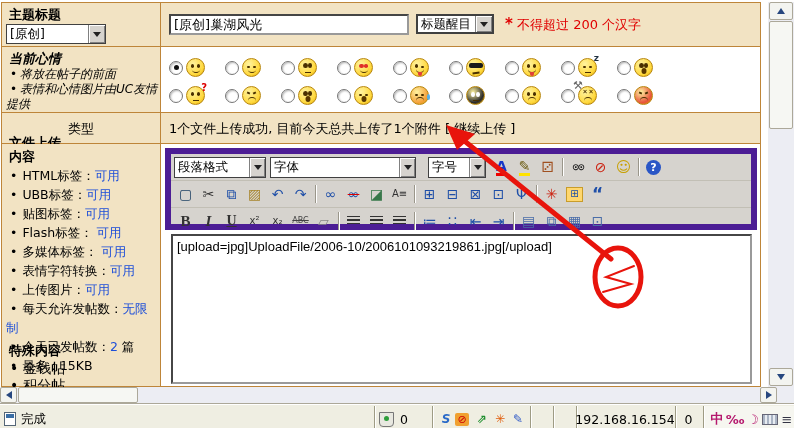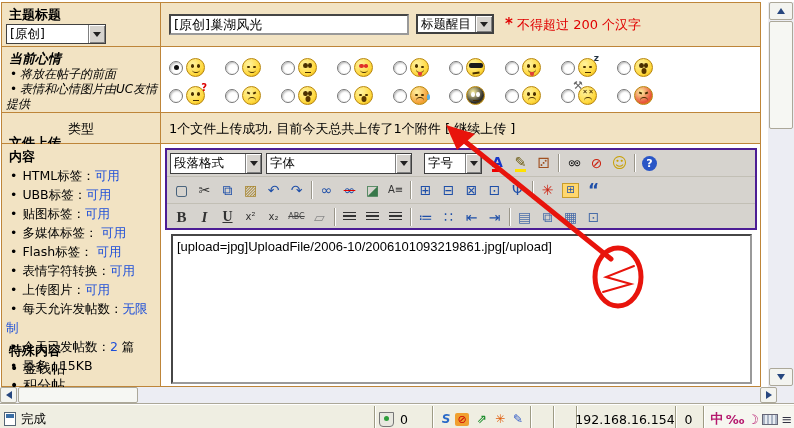--- a/index.html
+++ b/index.html
@@ -72,21 +72,21 @@
   .up-status{position:absolute;left:8px;top:7px;white-space:nowrap;}
   .up-continue{cursor:pointer;}
   
   .side-head{position:absolute;left:7px;top:4px;}
   #side-list{position:absolute;left:4px;top:22px;width:152px;font-size:12.5px;line-height:19px;}
   .side-item .blt{margin:0 5px 0 4px;}
   .side-item .lbl,.side-item .val,.side-item .suf{letter-spacing:0;}
   .special-head{position:absolute;left:7px;top:198px;}
   #special-list{position:absolute;left:4px;top:216px;width:150px;font-size:14px;line-height:17px;}
   
-  .toolbar{position:absolute;left:4px;top:4px;width:592px;height:82px;background:#D6D3CE;border:2px solid #4c1d95;box-sizing:border-box;}
+  .toolbar{position:absolute;left:4px;top:4px;width:592px;height:82px;background:#D6D3CE;border:6px solid #4c1d95;box-sizing:border-box;}
   .tb-row{display:flex;align-items:center;height:26px;padding-left:3px;border-bottom:1px solid #c2bfb5;}
   .tb-row:last-child{border-bottom:none;}
   .tsel{height:21px;background:#fff;border:1px solid #404040;box-sizing:border-box;display:inline-flex;align-items:center;margin-right:4px;cursor:default;flex:none;}
   .tsel-t{flex:1;font-size:12.5px;padding:0 3px;white-space:nowrap;overflow:hidden;}
   .tsel-b{width:15px;height:100%;background:#D6D3CE;border-left:1px solid #808080;box-shadow:inset 1px 1px 0 #fff,inset -1px -1px 0 #808080;display:flex;align-items:center;justify-content:center;flex:none;}
   .tsel-b::after{content:"";border:4px solid transparent;border-top:5px solid #222;margin-top:4px;}
   .tgap{width:8px;flex:none;}
   .tsep{width:7px;height:20px;flex:none;position:relative;}
   .tsep::after{content:"";position:absolute;left:3px;top:1px;bottom:1px;width:1px;background:#9a968a;box-shadow:1px 0 0 #fff;}
   .tico{width:23px;height:21px;display:flex;align-items:center;justify-content:center;cursor:default;flex:none;}
@@ -356,22 +356,22 @@
         <span class="up-continue">[ 继续上传 ]</span>
       </span>
     </div>
 
     <div class="cell beige c-l4">
       <div class="side-head bold">内容</div>
       <div id="side-list">
           <div class="side-item"><span class="blt">•</span><span class="lbl">HTML标签：</span><span class="val red">可用</span></div>
           <div class="side-item"><span class="blt">•</span><span class="lbl">UBB标签：</span><span class="val red">可用</span></div>
           <div class="side-item"><span class="blt">•</span><span class="lbl">贴图标签：</span><span class="val red">可用</span></div>
+          <div class="side-item"><span class="blt">•</span><span class="lbl">Flash标签： </span><span class="val red">可用</span></div>
           <div class="side-item"><span class="blt">•</span><span class="lbl">多媒体标签： </span><span class="val red">可用</span></div>
-          <div class="side-item"><span class="blt">•</span><span class="lbl">Flash标签： </span><span class="val red">可用</span></div>
           <div class="side-item"><span class="blt">•</span><span class="lbl">表情字符转换：</span><span class="val red">可用</span></div>
           <div class="side-item"><span class="blt">•</span><span class="lbl">上传图片：</span><span class="val red">可用</span></div>
           <div class="side-item"><span class="blt">•</span><span class="lbl">每天允许发帖数：</span><span class="val red">无限制</span></div>
           <div class="side-item"><span class="blt">•</span><span class="lbl">今天已发帖数：</span><span class="val red">2</span><span class="suf"> 篇</span></div>
           <div class="side-item"><span class="blt">•</span><span class="lbl">最多：</span><span class="val">15KB</span></div>
         </div>
       <div class="special-head bold">特殊内容</div>
       <div id="special-list">
           <div class="side-item"><span class="blt">•</span><span class="lbl">金钱帖</span></div>
           <div class="side-item"><span class="blt">•</span><span class="lbl">积分帖</span></div>

